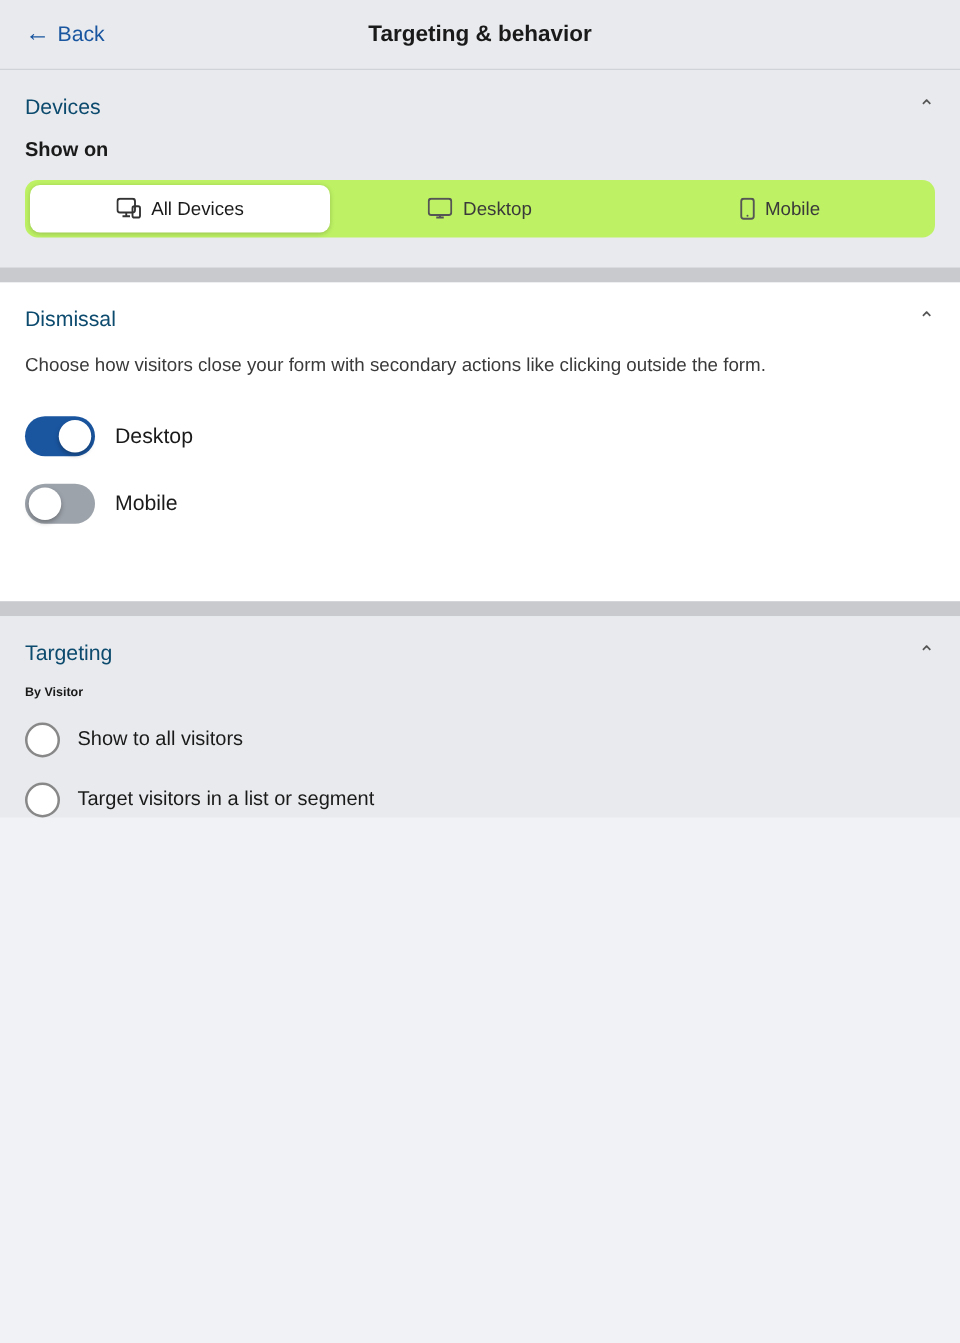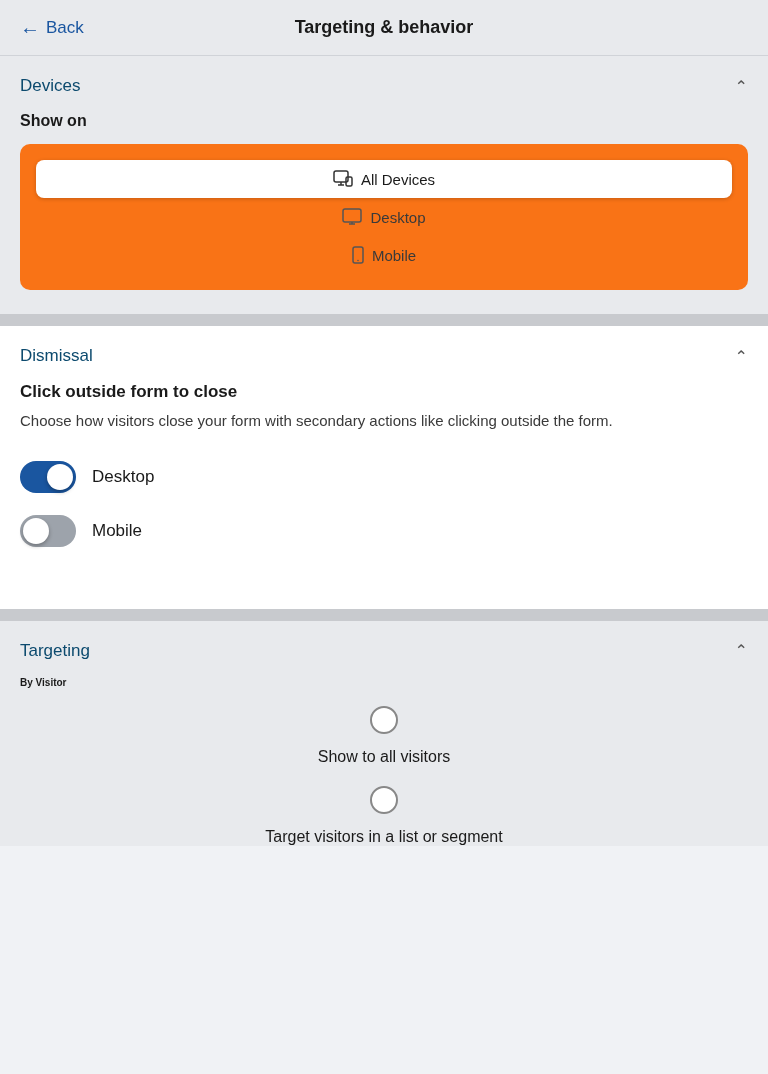--- a/index.html
+++ b/index.html
@@ -86,24 +86,23 @@
     .show-on-label {
       font-size: 16px;
       font-weight: 700;
       color: #1a1a1a;
       margin-bottom: 14px;
     }
 
     .device-buttons {
       display: flex;
       gap: 0;
-      background: #f97316;
+      background: #bef264;
       border-radius: 10px;
-      padding: 16px;
-      flex-direction: column;
+      padding: 4px;
     }
 
     .device-btn {
       flex: 1;
       display: flex;
       align-items: center;
       justify-content: center;
       gap: 8px;
       padding: 10px 14px;
       border-radius: 8px;
@@ -218,21 +217,20 @@
       font-weight: 700;
       color: #1a1a1a;
       margin-bottom: 18px;
     }
 
     .radio-row {
       display: flex;
       align-items: center;
       gap: 14px;
       margin-bottom: 20px;
-      flex-direction: column;
     }
 
     .radio-btn {
       width: 28px;
       height: 28px;
       border-radius: 50%;
       border: 2px solid #888;
       display: flex;
       align-items: center;
       justify-content: center;
@@ -314,21 +312,20 @@
 </div>
 
 <div class="separator"></div>
 
 <div class="dismissal-section">
   <div class="section-header">
     <span class="section-title">Dismissal</span>
     <span class="chevron-icon">⌃</span>
   </div>
 
-  <div class="click-outside-title">Click outside form to close</div>
   <div class="click-outside-desc">Choose how visitors close your form with secondary actions like clicking outside the form.</div>
 
   <div class="toggle-row">
     <button class="toggle-switch on">
       <div class="toggle-knob"></div>
     </button>
     <span class="toggle-label">Desktop</span>
   </div>
 
   <div class="toggle-row">

